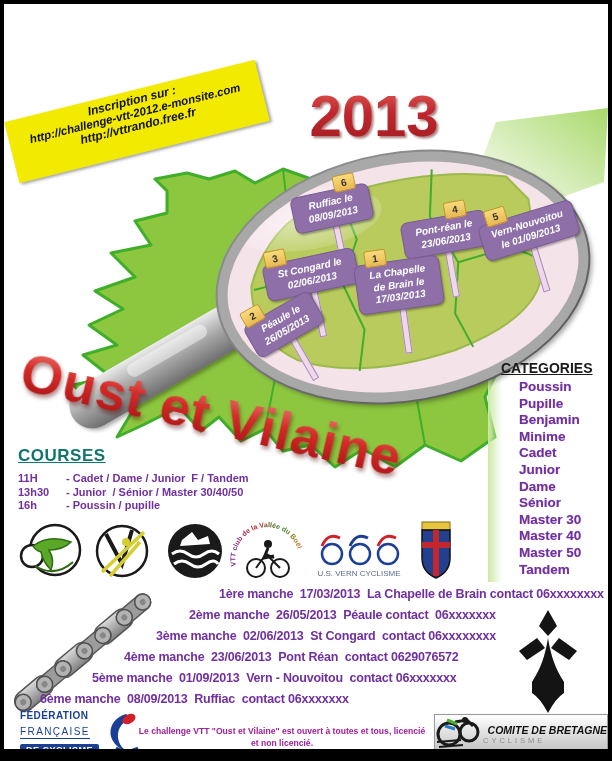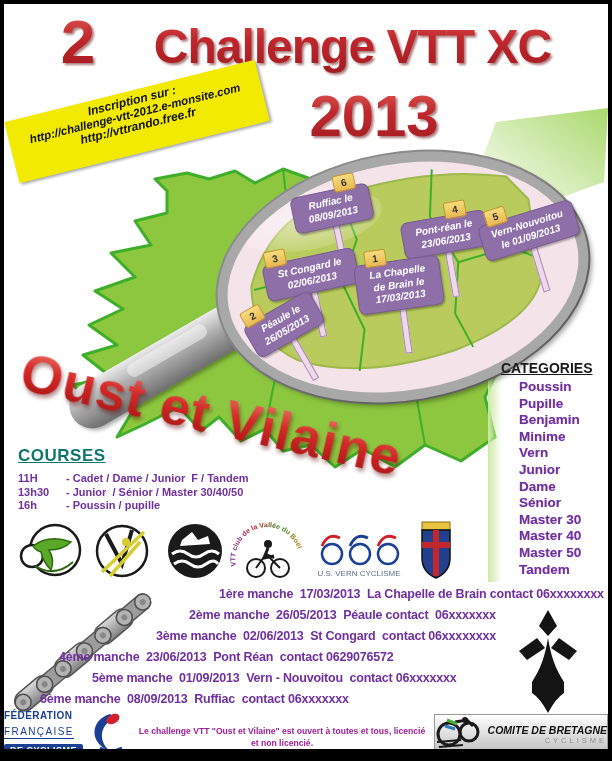--- a/index.html
+++ b/index.html
@@ -82,44 +82,41 @@
 
   
   .manches{position:absolute;left:0;top:580px;width:604px;z-index:6;}
   .manches .line{font-size:12.5px;font-weight:bold;color:#7030A0;line-height:21px;letter-spacing:-.2px;white-space:pre;}
 
   
   .chain{position:absolute;left:2px;top:576px;z-index:4;}
   .ermine{position:absolute;left:512px;top:604px;z-index:5;}
 
   
-  .ffc{position:absolute;left:0;top:706px;width:122px;height:42px;z-index:9;}
+  .ffc{position:absolute;left:16px;top:706px;width:122px;height:42px;z-index:9;}
   .ffc .l1{font-size:10px;font-weight:bold;color:#1B3F94;letter-spacing:.4px;}
   .ffc .l2{font-size:10px;color:#1B3F94;letter-spacing:1.4px;border-bottom:1px solid #1B3F94;display:inline-block;padding-bottom:1px;}
   .ffc .pill{display:inline-block;background:#1B3F94;color:#fff;font-size:9px;font-weight:bold;
     padding:1px 6px;border-radius:2px;margin-top:1px;letter-spacing:.5px;}
   .ffc svg{position:absolute;right:0;top:0;}
   .notice{position:absolute;left:130px;top:722px;width:296px;text-align:center;z-index:9;
     font-size:8.6px;font-weight:bold;color:#A0209A;line-height:1.35;}
   .bretagne{position:absolute;left:430px;top:710px;width:172px;height:38px;z-index:9;
     background:linear-gradient(180deg,#FFFFFF 0%,#BFBFBF 100%);border:1px solid #9A9A9A;
     display:flex;align-items:center;box-shadow:1px 1px 2px rgba(0,0,0,.3);}
   .bretagne .txt{flex:1;}
   .bretagne .c1{font-size:10.5px;font-weight:bold;font-style:italic;color:#111;text-align:right;}
-  .bretagne .c2{font-size:7.5px;color:#8C8C8C;letter-spacing:3px;text-align:right;}
+  .bretagne .c2{font-size:7.5px;color:#8C8C8C;letter-spacing:3px;text-align:left;}
   .bottom-bar{position:absolute;left:0;bottom:0;width:100%;height:8px;background:#000;z-index:10;}
 </style>
 </head>
 <body>
 
 <div class="poster">
 
-  <div class="title-line1">
-    <span class="big2">2</span><span class="eme">ème</span><span class="main"> Challenge VTT XC</span>
-  </div>
   <div class="title-year">2013</div>
 
   <div class="banner">
     <div class="b1">Inscription sur :</div>
     <div class="b2">http://challenge-vtt-2012.e-monsite.com</div>
     <div class="b3">http://vttrando.free.fr</div>
   </div>
 
   <svg class="green-blob" width="134" height="118" viewBox="0 0 134 118">
     <defs>
@@ -212,21 +209,21 @@
   </div>
 
   <div class="overlay-title">Oust et Vilaine</div>
 
   <div class="categories">
     <div class="hdr">CATEGORIES</div>
     <div class="item">Poussin</div>
     <div class="item">Pupille</div>
     <div class="item">Benjamin</div>
     <div class="item">Minime</div>
-    <div class="item">Vern</div>
+    <div class="item">Cadet</div>
     <div class="item">Junior</div>
     <div class="item">Dame</div>
     <div class="item">Sénior</div>
     <div class="item">Master 30</div>
     <div class="item">Master 40</div>
     <div class="item">Master 50</div>
     <div class="item">Tandem</div>
   </div>
 
   <div class="courses">
@@ -305,21 +302,21 @@
       <path d="M6,10 L34,10 L34,38 Q34,52 20,58 Q6,52 6,38 Z" fill="#23408F" stroke="#111" stroke-width="1.5"></path>
       <rect x="17" y="10" width="6" height="46" fill="#C1272D"></rect>
       <rect x="6" y="22" width="28" height="6" fill="#C1272D"></rect>
     </svg>
   </div>
 
   <div class="manches">
     <div class="line" style="padding-left:215px;">1ère manche  17/03/2013  La Chapelle de Brain contact 06xxxxxxxx</div>
     <div class="line" style="padding-left:185px;">2ème manche  26/05/2013  Péaule contact  06xxxxxxx</div>
     <div class="line" style="padding-left:152px;">3ème manche  02/06/2013  St Congard  contact 06xxxxxxxx</div>
-    <div class="line" style="padding-left:55px;">4ème manche  23/06/2013  Pont Réan  contact 0629076572</div>
+    <div class="line" style="padding-left:120px;">4ème manche  23/06/2013  Pont Réan  contact 0629076572</div>
     <div class="line" style="padding-left:88px;">5ème manche  01/09/2013  Vern - Nouvoitou  contact 06xxxxxxx</div>
     <div class="line" style="padding-left:36px;">6ème manche  08/09/2013  Ruffiac  contact 06xxxxxxx</div>
   </div>
 
   <svg class="chain" width="170" height="150" viewBox="0 0 170 150">
     <defs>
         <linearGradient id="cg" x1="0" y1="0" x2="0" y2="1">
       <stop offset="0" stop-color="#DCDCDC"></stop>
           <stop offset="1" stop-color="#7F7F7F"></stop>
         </linearGradient>

